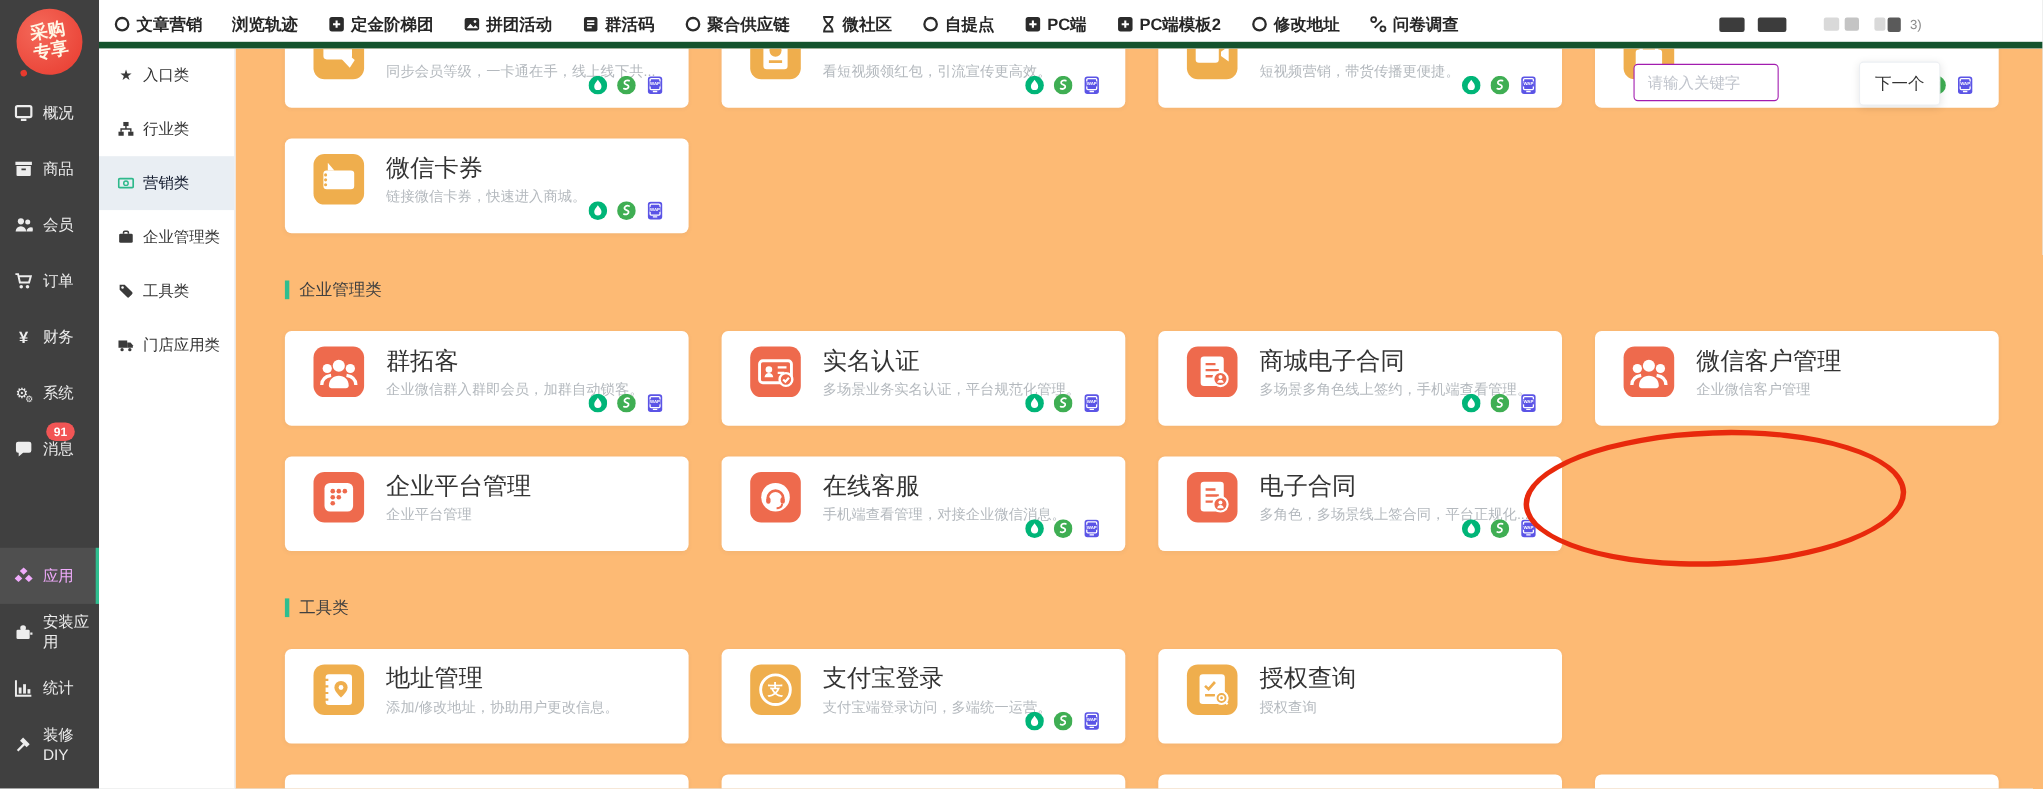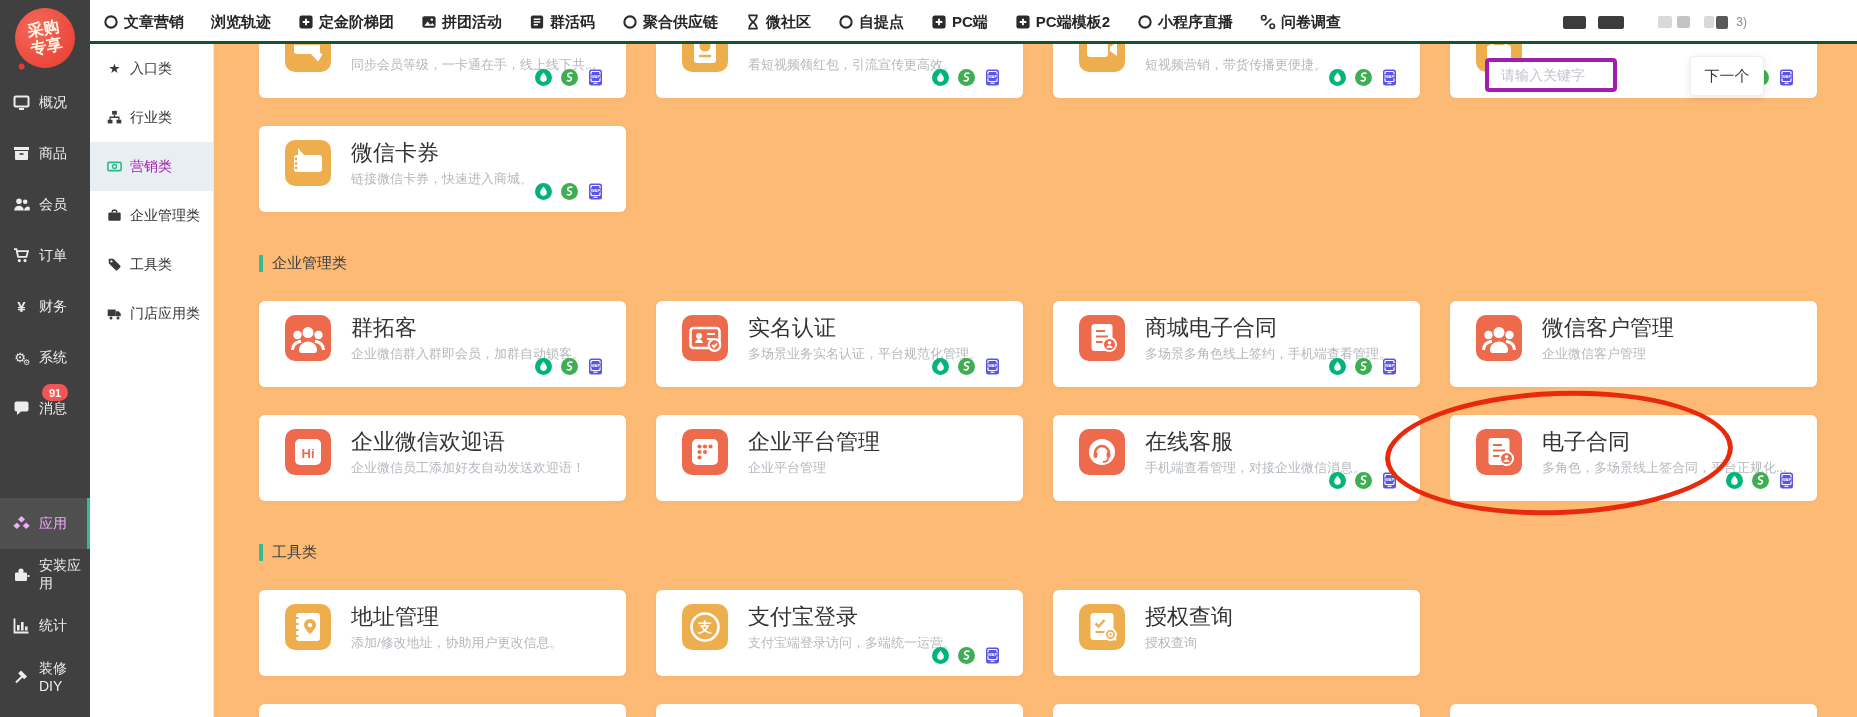--- a/index.html
+++ b/index.html
@@ -2,21 +2,21 @@
 <html><head>
 <meta charset="utf-8">
 <style>
   html,body{margin:0;padding:0;background:#dfe3e8;}
   *{box-sizing:border-box;}
   .page{position:relative;width:1857px;height:717px;overflow:hidden;background:#edf0f4;
         font-family:"Liberation Sans","DejaVu Sans",sans-serif;}
 
   
   .topnav{position:absolute;left:90px;top:0;right:0;height:44px;background:#fff;
-          border-bottom:3px solid #14532d;z-index:30;}
+          border-bottom:6px solid #14532d;z-index:30;}
   #topnav-items{display:flex;align-items:center;gap:27px;padding-left:13px;height:44px;}
   .nav-item{display:flex;align-items:center;gap:5px;font-size:15px;font-weight:700;
             color:#262626;white-space:nowrap;cursor:pointer;}
   .nav-ico{display:inline-flex;width:16px;height:16px;color:#2b2b2b;}
   .nav-ico svg{width:16px;height:16px;}
   .redacted{position:absolute;right:110px;top:0;height:44px;display:flex;align-items:center;}
   .rb{border-radius:2px;flex:none;}
   .rfrag{font-size:12px;color:#8a8a8a;margin-left:8px;}
 
   
@@ -39,21 +39,21 @@
         background:#f25555;color:#fff;font-size:11px;font-weight:700;
         display:flex;align-items:center;justify-content:center;padding:0 5px;}
 
   
   .catbar{position:absolute;left:90px;top:44px;bottom:0;width:124px;background:#fff;
           border-right:1px solid #e7eaed;z-index:20;}
   .cat-item{height:49px;display:flex;align-items:center;gap:8px;padding-left:17px;
             font-size:14px;color:#333;cursor:pointer;}
   .cat-item .c-ico{display:inline-flex;width:15px;height:15px;color:#3a3a3a;}
   .cat-item svg{width:15px;height:15px;}
-  .cat-item.selected{background:#e9eef3;color:#a21caf;}
+  .cat-item.selected{background:#e9eef3;color:#0f172a;}
   .cat-item.selected .c-ico{color:#2eb98b;}
 
   
   .content{position:absolute;left:214px;top:44px;right:0;bottom:0;overflow:hidden;background:#fdba74;}
   .stack{position:absolute;left:45px;top:-32px;right:40px;}
   .cards-row{display:flex;gap:30px;margin-top:28px;}
   .cards-row.first{margin-top:0;}
   .sec-header{display:flex;align-items:center;gap:9px;margin-top:41px;height:20px;}
   .sec-bar{width:4px;height:17px;background:#2fbe8f;flex:none;}
   .sec-label{font-size:15px;color:#404040;}
@@ -63,21 +63,21 @@
   .bigicon svg{width:46px;height:46px;display:block;}
   .card .title{position:absolute;left:92px;top:12px;font-size:22px;color:#333;white-space:nowrap;}
   .card .desc{position:absolute;left:92px;top:44px;font-size:13px;color:#b4b9be;
               white-space:nowrap;max-width:262px;overflow:hidden;}
   .platforms{position:absolute;right:22px;top:57px;display:flex;gap:9px;}
   .platforms .p-ico{display:inline-flex;width:17px;height:17px;}
   .platforms svg{width:17px;height:17px;}
 
   
   .search-input{position:absolute;left:1271px;top:14px;width:132px;height:34px;background:#fff;
-        border:4px solid #a21caf;border-radius:4px;padding:0 12px;font-size:14px;color:#333;
+        border:1px solid #a21caf;border-radius:4px;padding:0 12px;font-size:14px;color:#333;
         outline:none;z-index:50;font-family:inherit;}
   .search-input::placeholder{color:#c0c4cc;}
   .find-btn{position:absolute;top:12px;width:74px;height:40px;background:#fff;
         border:1px solid #eceff3;border-radius:4px;box-shadow:0 2px 8px rgba(0,0,0,.10);
         font-size:15px;color:#333;display:flex;align-items:center;justify-content:center;
         cursor:pointer;z-index:51;}
   .find-next{left:1476px;}
   .find-prev{left:1656px;text-align:right;}
 
   
@@ -172,21 +172,21 @@
             </svg>
           </span>
           <span>PC端模板2</span>
         </span>
         <span class="nav-item">
           <span class="nav-ico">
             <svg viewBox="0 0 17 17" xmlns="http://www.w3.org/2000/svg">
               <circle cx="8.5" cy="8.5" r="6" fill="none" stroke="currentColor" stroke-width="2.2"></circle>
             </svg>
           </span>
-          <span>小程序直播</span>
+          <span>修改地址</span>
         </span>
         <span class="nav-item">
           <span class="nav-ico">
             <svg viewBox="0 0 17 17" xmlns="http://www.w3.org/2000/svg">
               <circle cx="4" cy="4" r="2.4" fill="none" stroke="currentColor" stroke-width="1.7"></circle>
               <circle cx="13" cy="13" r="2.4" fill="none" stroke="currentColor" stroke-width="1.7"></circle>
               <path d="M12 5 5 12" stroke="currentColor" stroke-width="1.7"></path>
             </svg>
           </span>
           <span>问卷调查</span>
@@ -676,30 +676,20 @@
             </span>
             <span class="title">微信客户管理</span>
             <span class="desc">企业微信客户管理</span>
           </div>
         </div>
         <div class="cards-row">
           <div class="card">
             <span class="bigicon" style="background:#ee6a4d">
               <svg viewBox="0 0 46 46" xmlns="http://www.w3.org/2000/svg">
                 <rect x="10" y="10" width="26" height="26" rx="5" fill="#fff"></rect>
-                <text x="23" y="28.5" text-anchor="middle" font-size="13" font-weight="bold" fill="#ee6a4d">Hi</text>
-              </svg>
-            </span>
-            <span class="title">企业微信欢迎语</span>
-            <span class="desc">企业微信员工添加好友自动发送欢迎语！</span>
-          </div>
-          <div class="card">
-            <span class="bigicon" style="background:#ee6a4d">
-              <svg viewBox="0 0 46 46" xmlns="http://www.w3.org/2000/svg">
-                <rect x="10" y="10" width="26" height="26" rx="5" fill="#fff"></rect>
                 <circle cx="17.5" cy="17.5" r="2.1" fill="#ee6a4d"></circle>
                 <circle cx="23" cy="17.5" r="2.1" fill="#ee6a4d"></circle>
                 <circle cx="28.5" cy="17.5" r="2.1" fill="#ee6a4d"></circle>
                 <circle cx="17.5" cy="23" r="2.1" fill="#ee6a4d"></circle>
                 <circle cx="23" cy="23" r="2.1" fill="#ee6a4d"></circle>
                 <circle cx="17.5" cy="28.5" r="2.1" fill="#ee6a4d"></circle>
               </svg>
             </span>
             <span class="title">企业平台管理</span>
             <span class="desc">企业平台管理</span>

